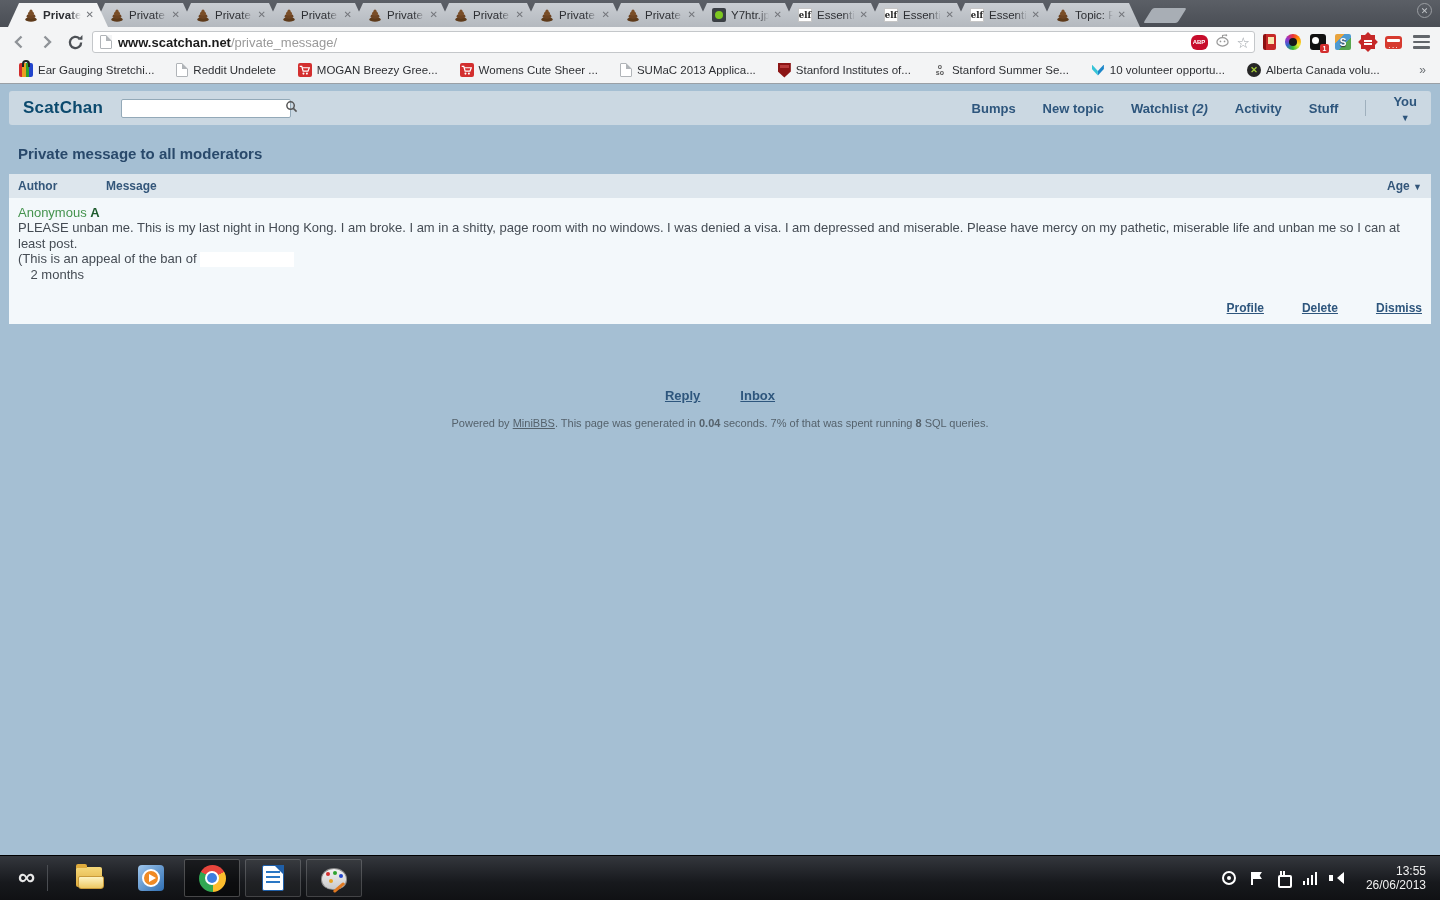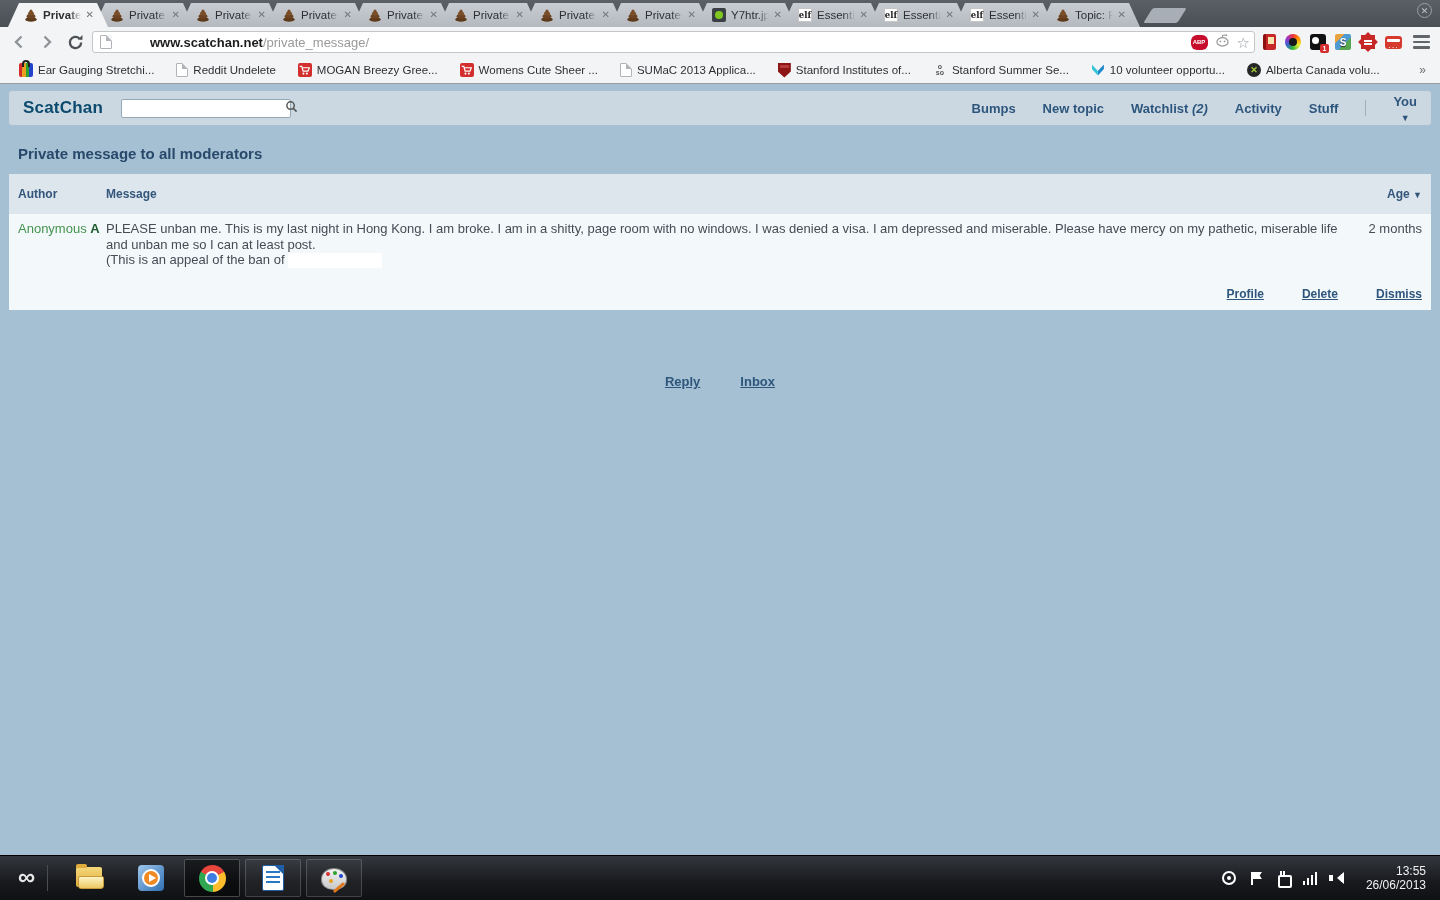--- a/index.html
+++ b/index.html
@@ -24,21 +24,21 @@
   .newtab-stub { width:34px; height:15px; background:#a8aeb5; transform:skewX(-32deg);
     border-radius:2px; margin:0 0 4px 22px; z-index:5; }
   .win-close { position:absolute; right:8px; top:3px; width:15px; height:15px; border-radius:50%;
     border:1px solid #9a9da2; color:#c3c6ca; font-size:9px; display:flex; align-items:center;
     justify-content:center; z-index:40; }
 
   .toolbar { height:30px; background:#f3f4f5; display:flex; align-items:center; padding:0 8px; gap:6px; flex:none; }
   .navbtn { width:22px; height:22px; display:flex; align-items:center; justify-content:center; border-radius:3px; }
   .omnibox { flex:1; height:22px; background:#fff; border:1px solid #c4c7ca; border-radius:3px;
     display:flex; align-items:center; padding:0 4px 0 7px; gap:6px; }
-  .url { font-size:13px; white-space:nowrap;margin-left:32px; }
+  .url { font-size:13px; white-space:nowrap; }
   .url .host { color:#1c1c1c; font-weight:bold; }
   .url .path { color:#9a9a9a; }
   .omnibox .spacer { flex:1; }
   .page-actions { display:flex; align-items:center; gap:7px; }
   .ext-row { display:flex; align-items:center; gap:9px; padding:0 2px; }
 
   .bookmarks { height:27px; background:#f3f4f5; border-bottom:1px solid #9aa0a6;
     display:flex; align-items:center; padding:0 10px; gap:4px; flex:none; }
   .bookmark { display:flex; align-items:center; gap:5px; padding:2px 9px; border-radius:3px; }
   .bookmark span.bm-label { font-size:11.5px; color:#2d2f33; white-space:nowrap; }
@@ -110,27 +110,27 @@
   .site-nav { margin-left:auto; display:flex; align-items:center; gap:27px;justify-content:center; }
   .site-nav a { font-size:13px; font-weight:bold; color:#2e567d; text-decoration:none; white-space:nowrap; }
   .site-nav a i { font-style:italic; }
   .nav-divider { width:1px; height:16px; background:#9fb0bd; }
   .nav-you { display:flex; align-items:center; gap:4px;flex-direction:column; }
   .nav-you .caret { font-size:9px; color:#2e567d; }
 
   .page-title { margin:20px 0 12px 18px; font-size:15px; font-weight:bold; color:#29496b; }
 
   .msg-table { margin:11px 9px 0; }
-  .t-head { display:flex; background:#dde6ed; padding:13px 9px; }
+  .t-head { display:flex; background:#dde6ed; padding:5px 9px; }
   .t-head span { font-size:12px; font-weight:bold; color:#33567a; }
   .col-author { width:88px; flex:none; }
   .col-msg { flex:1; }
   .col-age { width:66px; flex:none; text-align:right; }
   .col-age .caret { font-size:9px; }
-  .t-body { background:#f3f8fb; padding:7px 9px 2px; display:flex; }
+  .t-body { background:#f3f8fb; padding:7px 9px 2px; display:flex;flex-direction:column; }
   .author-cell { width:88px; flex:none; font-size:13px; color:#44934e; }
   .author-cell b { color:#1e5c2e; }
   .msg-cell { flex:1; font-size:13px; color:#454c54; line-height:15.5px; padding-right:10px; }
   .msg-cell p.gap { }
   .redacted { display:inline-block; width:94px; height:15px; background:#fff; vertical-align:middle; margin-left:3px; }
   .age-cell { width:66px; flex:none; font-size:13px; color:#454c54; text-align:right; }
   .t-actions { background:#f3f8fb; text-align:right; padding:14px 9px 8px; }
   .t-actions a { font-size:12px; font-weight:bold; color:#2e567d; margin-left:14px;padding-left:24px; }
 
   .reply-row { margin-top:62px; text-align:center; }
@@ -496,20 +496,21 @@
         <div class="msg-cell">
           <p>PLEASE unban me. This is my last night in Hong Kong. I am broke. I am in a shitty, page room with no windows. I was denied a visa. I am depressed and miserable. Please have mercy on my pathetic, miserable life and unban me so I can at least post.</p>
           <p class="gap"><span>(This is an appeal of the ban of</span><span class="redacted"></span></p>
         </div>
         <div class="age-cell">2 months</div>
       </div>
       <div class="t-actions" id="rowactions"><a>Profile</a><a>Delete</a><a>Dismiss</a></div>
     </div>
 
     <div class="reply-row" id="replyrow"><a>Reply</a><a>Inbox</a></div>
+    <div class="site-footer" id="sitefooter"><span>Powered by </span><a>MiniBBS</a><span>. This page was generated in </span><b>0.04</b><span> seconds. 7% of that was spent running </span><b>8</b><span> SQL queries.</span></div>
   </div>
 
   <div class="taskbar">
     <span class="start-orb">∞</span>
     <span class="tb-sep"></span>
     <span id="taskapps" style="display:flex;align-items:center;">
         <span class="task-slot">
           <span class="app-explorer">
             <span class="back"></span>
             <span class="front"></span>

